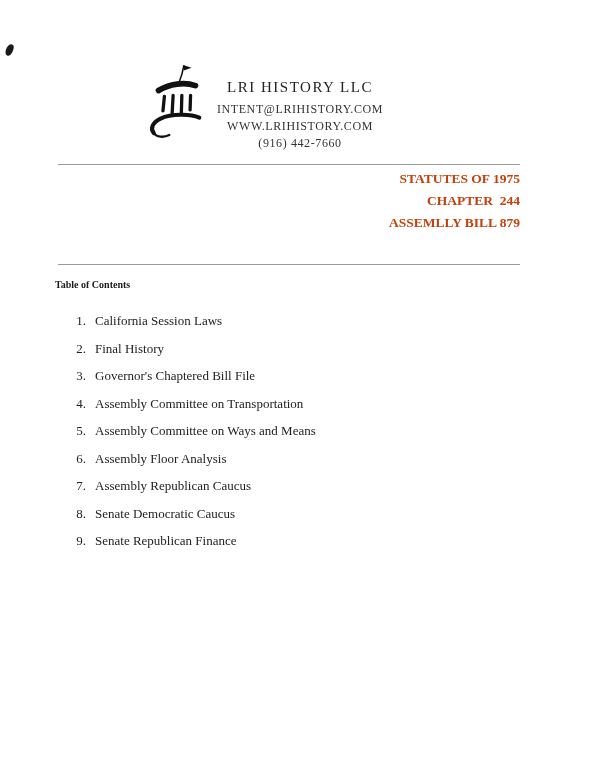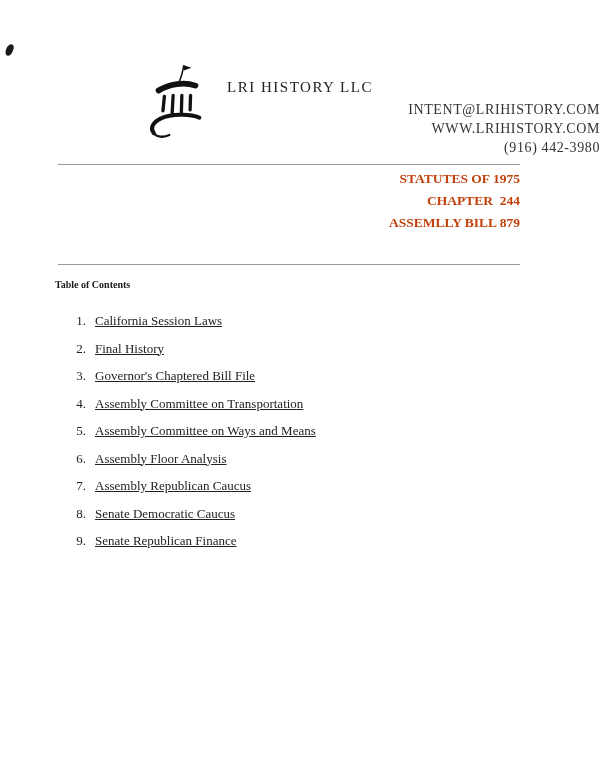--- a/index.html
+++ b/index.html
@@ -48,25 +48,24 @@
     text-align: center;
     line-height: 1;
   }
   .company-name {
     font-size: 15px;
     letter-spacing: 1.5px;
     margin-bottom: 8px;
     color: #222;
   }
   .contact-line {
-    font-size: 14px;
+    font-size: 12px;
     letter-spacing: 0.6px;
     margin-bottom: 5px;
     color: #333;
-    text-align: right;
   }
 
   .rule {
     position: absolute;
     left: 58px;
     right: 80px;
     height: 0;
     border-top: 1px solid #9a9a9a;
   }
   .rule-top { top: 160px; }
@@ -107,21 +106,20 @@
     color: #222;
   }
   .toc-num {
     width: 28px;
     text-align: right;
     margin-right: 9px;
     flex: 0 0 auto;
   }
   .toc-label {
     flex: 1 1 auto;
-    text-decoration: underline;
   }
 </style>
 </head>
 <body>
 
 <div class="page">
 
   <div class="artifact"></div>
 
   <svg class="logo" viewBox="0 0 64 88" fill="none" stroke="#111" stroke-linecap="round">
@@ -139,21 +137,21 @@
 
     <path d="M55 57 C46 53 26 53 15 58 C7 62 4 68 8 73" stroke-width="4.2"></path>
 
     <path d="M8 73 C11 77 18 78 24 75" stroke-width="2.4"></path>
   </svg>
 
   <div class="header-text">
     <div class="company-name">LRI HISTORY LLC</div>
     <div class="contact-line">INTENT@LRIHISTORY.COM</div>
     <div class="contact-line">WWW.LRIHISTORY.COM</div>
-    <div class="contact-line">(916) 442-3980</div>
+    <div class="contact-line">(916) 442-7660</div>
   </div>
 
   <div class="rule rule-top"></div>
 
   <div class="statutes">
     <div>STATUTES OF 1975</div>
     <div>CHAPTER  244</div>
     <div>ASSEMLLY BILL 879</div>
   </div>
 

